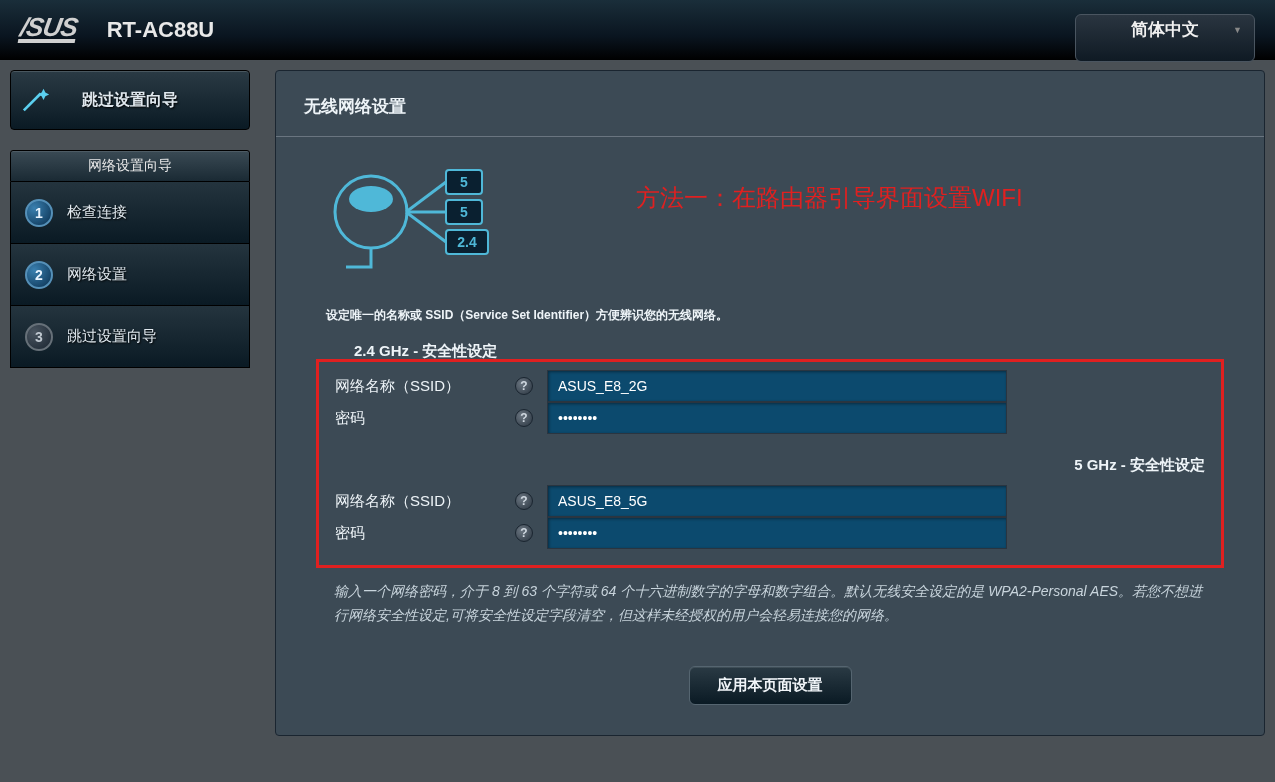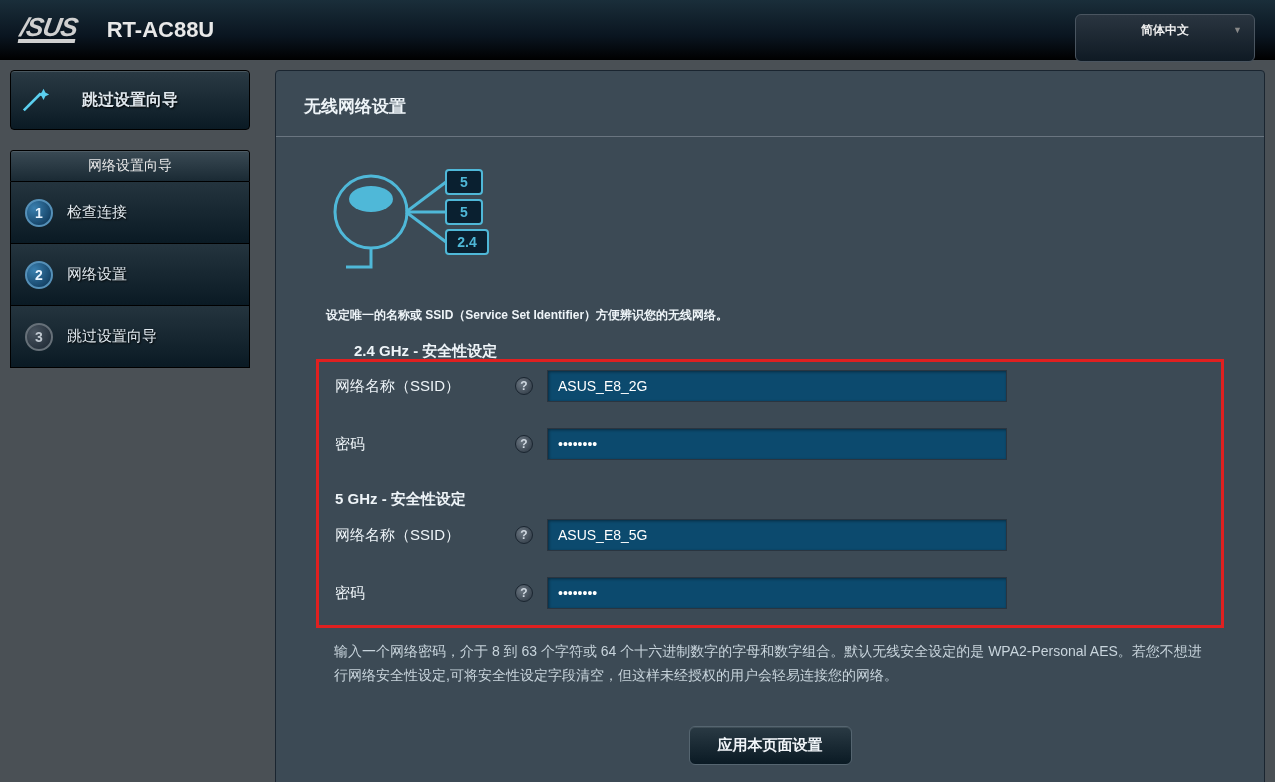--- a/index.html
+++ b/index.html
@@ -41,21 +41,21 @@
       position: absolute;
       right: 20px;
       top: 14px;
       width: 180px;
       height: 48px;
       background: linear-gradient(to bottom, #2a3540, #0f1a24);
       border: 1px solid #4a5560;
       border-radius: 6px;
       color: #f0f0f0;
       font-weight: bold;
-      font-size: 12px;
+      font-size: 17px;
       text-align: center;
       line-height: 30px;
       cursor: pointer;
       position: absolute;
     }
     .lang-select::after {
       content: "▼";
       font-size: 9px;
       position: absolute;
       right: 12px;
@@ -189,26 +189,26 @@
       margin-left: -10px;
       margin-right: -10px;
     }
     .section-head {
       color: #eef4f8;
       font-size: 15px;
       font-weight: bold;
       margin: 6px 0 10px;
     }
     .section-head-inner {
-      margin-top: 30px;
+      margin-top: 22px;
+      text-align: right;
     }
     .field-row {
       display: flex;
       align-items: center;
-      margin-bottom: 26px;
     }
     .field-row:last-child { margin-bottom: 6px; }
     .field-label {
       width: 180px;
       color: #eef4f8;
       font-size: 15px;
     }
     .help-icon {
       width: 18px;
       height: 18px;
@@ -234,20 +234,21 @@
       font-size: 14px;
       box-shadow: inset 1px 1px 3px rgba(0,0,0,0.4);
     }
     .field-input::placeholder { color: #ccc; }
     .note {
       color: #c8d4dc;
       font-size: 14px;
       line-height: 1.7;
       padding: 0 8px;
       margin-bottom: 38px;
+      font-style: italic;
     }
     .apply-row {
       text-align: center;
     }
     .apply-btn {
       display: inline-block;
       padding: 9px 28px;
       background: linear-gradient(to bottom, #2a3a44, #0a1a24);
       border: 1px solid #556570;
       border-radius: 6px;
@@ -315,20 +316,21 @@
             <line x1="80" y1="55" x2="120" y2="55" stroke="#4fb8d8" stroke-width="3"></line>
             <line x1="80" y1="55" x2="120" y2="85" stroke="#4fb8d8" stroke-width="3"></line>
             <rect x="120" y="13" width="36" height="24" rx="3" fill="#0a2030" stroke="#4fb8d8" stroke-width="2"></rect>
             <text x="138" y="30" fill="#4fb8d8" font-size="14" font-weight="bold" text-anchor="middle">5</text>
             <rect x="120" y="43" width="36" height="24" rx="3" fill="#0a2030" stroke="#4fb8d8" stroke-width="2"></rect>
             <text x="138" y="60" fill="#4fb8d8" font-size="14" font-weight="bold" text-anchor="middle">5</text>
             <rect x="120" y="73" width="42" height="24" rx="3" fill="#0a2030" stroke="#4fb8d8" stroke-width="2"></rect>
             <text x="141" y="90" fill="#4fb8d8" font-size="14" font-weight="bold" text-anchor="middle">2.4</text>
           </svg>
         </div>
+        <div class="annotation">方法一：在路由器引导界面设置WIFI</div>
       </div>
 
       <div class="instruction">设定唯一的名称或 SSID（Service Set Identifier）方便辨识您的无线网络。</div>
 
       <div class="section-head section-head-outer">2.4 GHz - 安全性设定</div>
 
       <div class="settings-box">
         <div class="field-row">
           <span class="field-label">网络名称（SSID）</span>
           <span class="help-icon">?</span>

